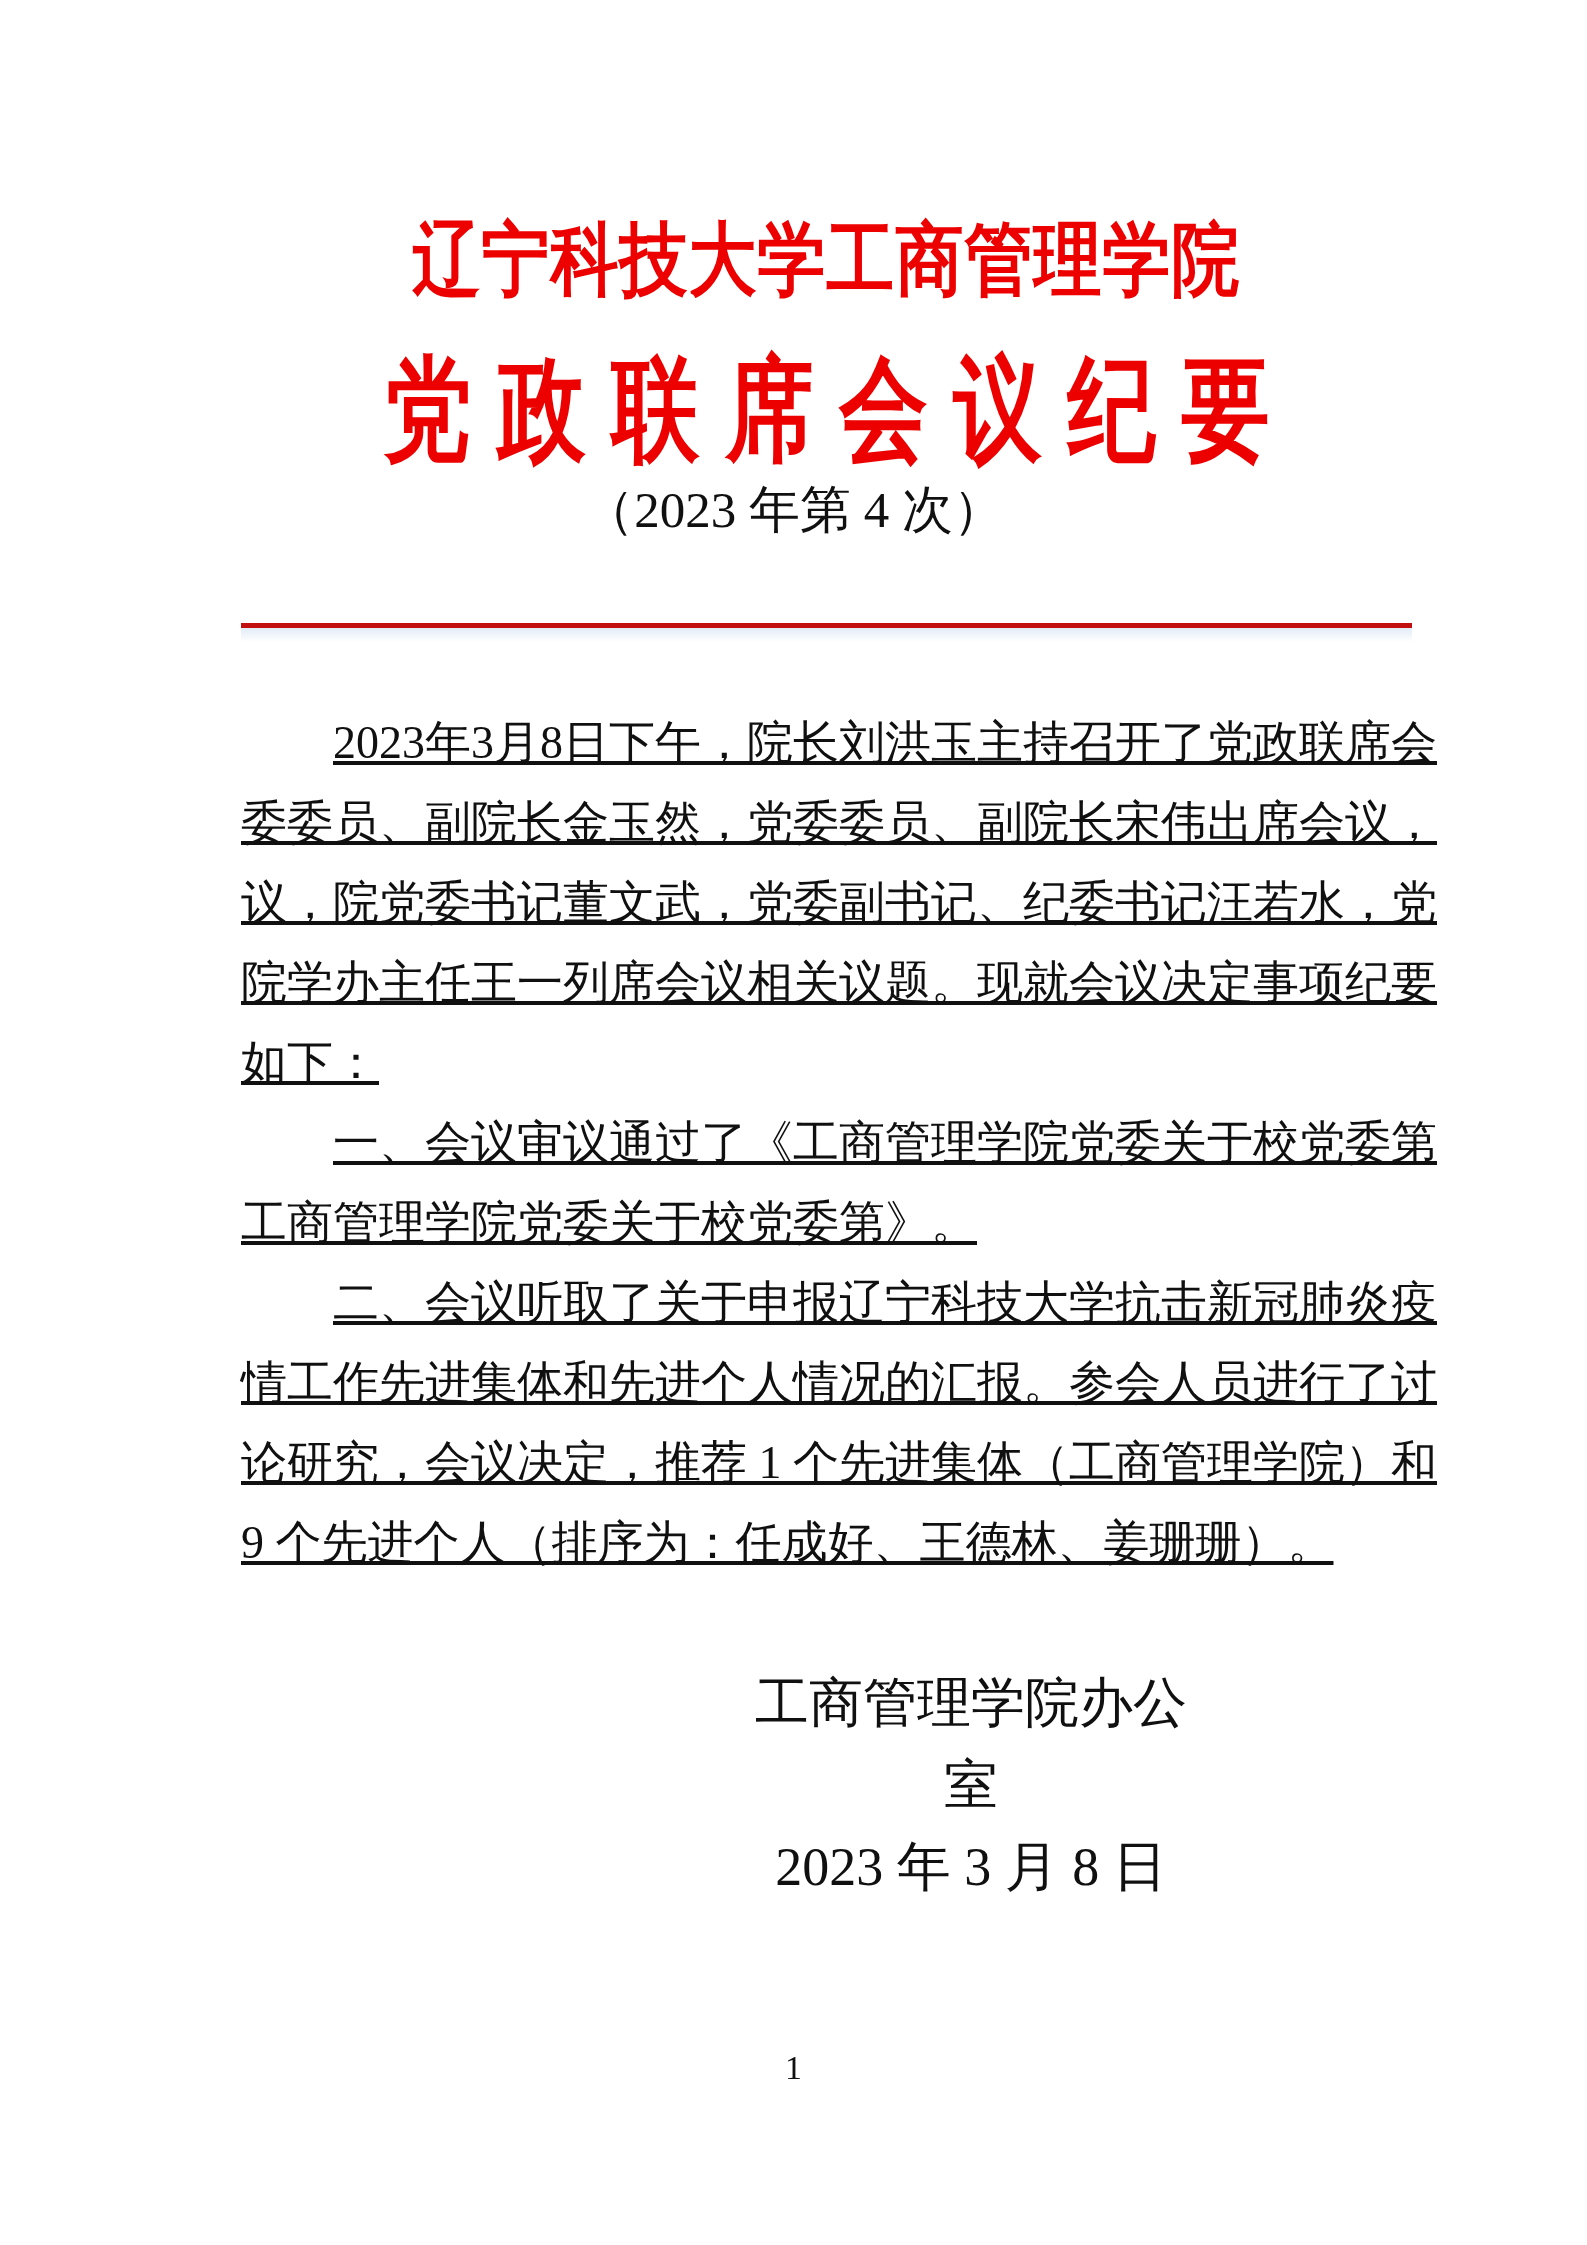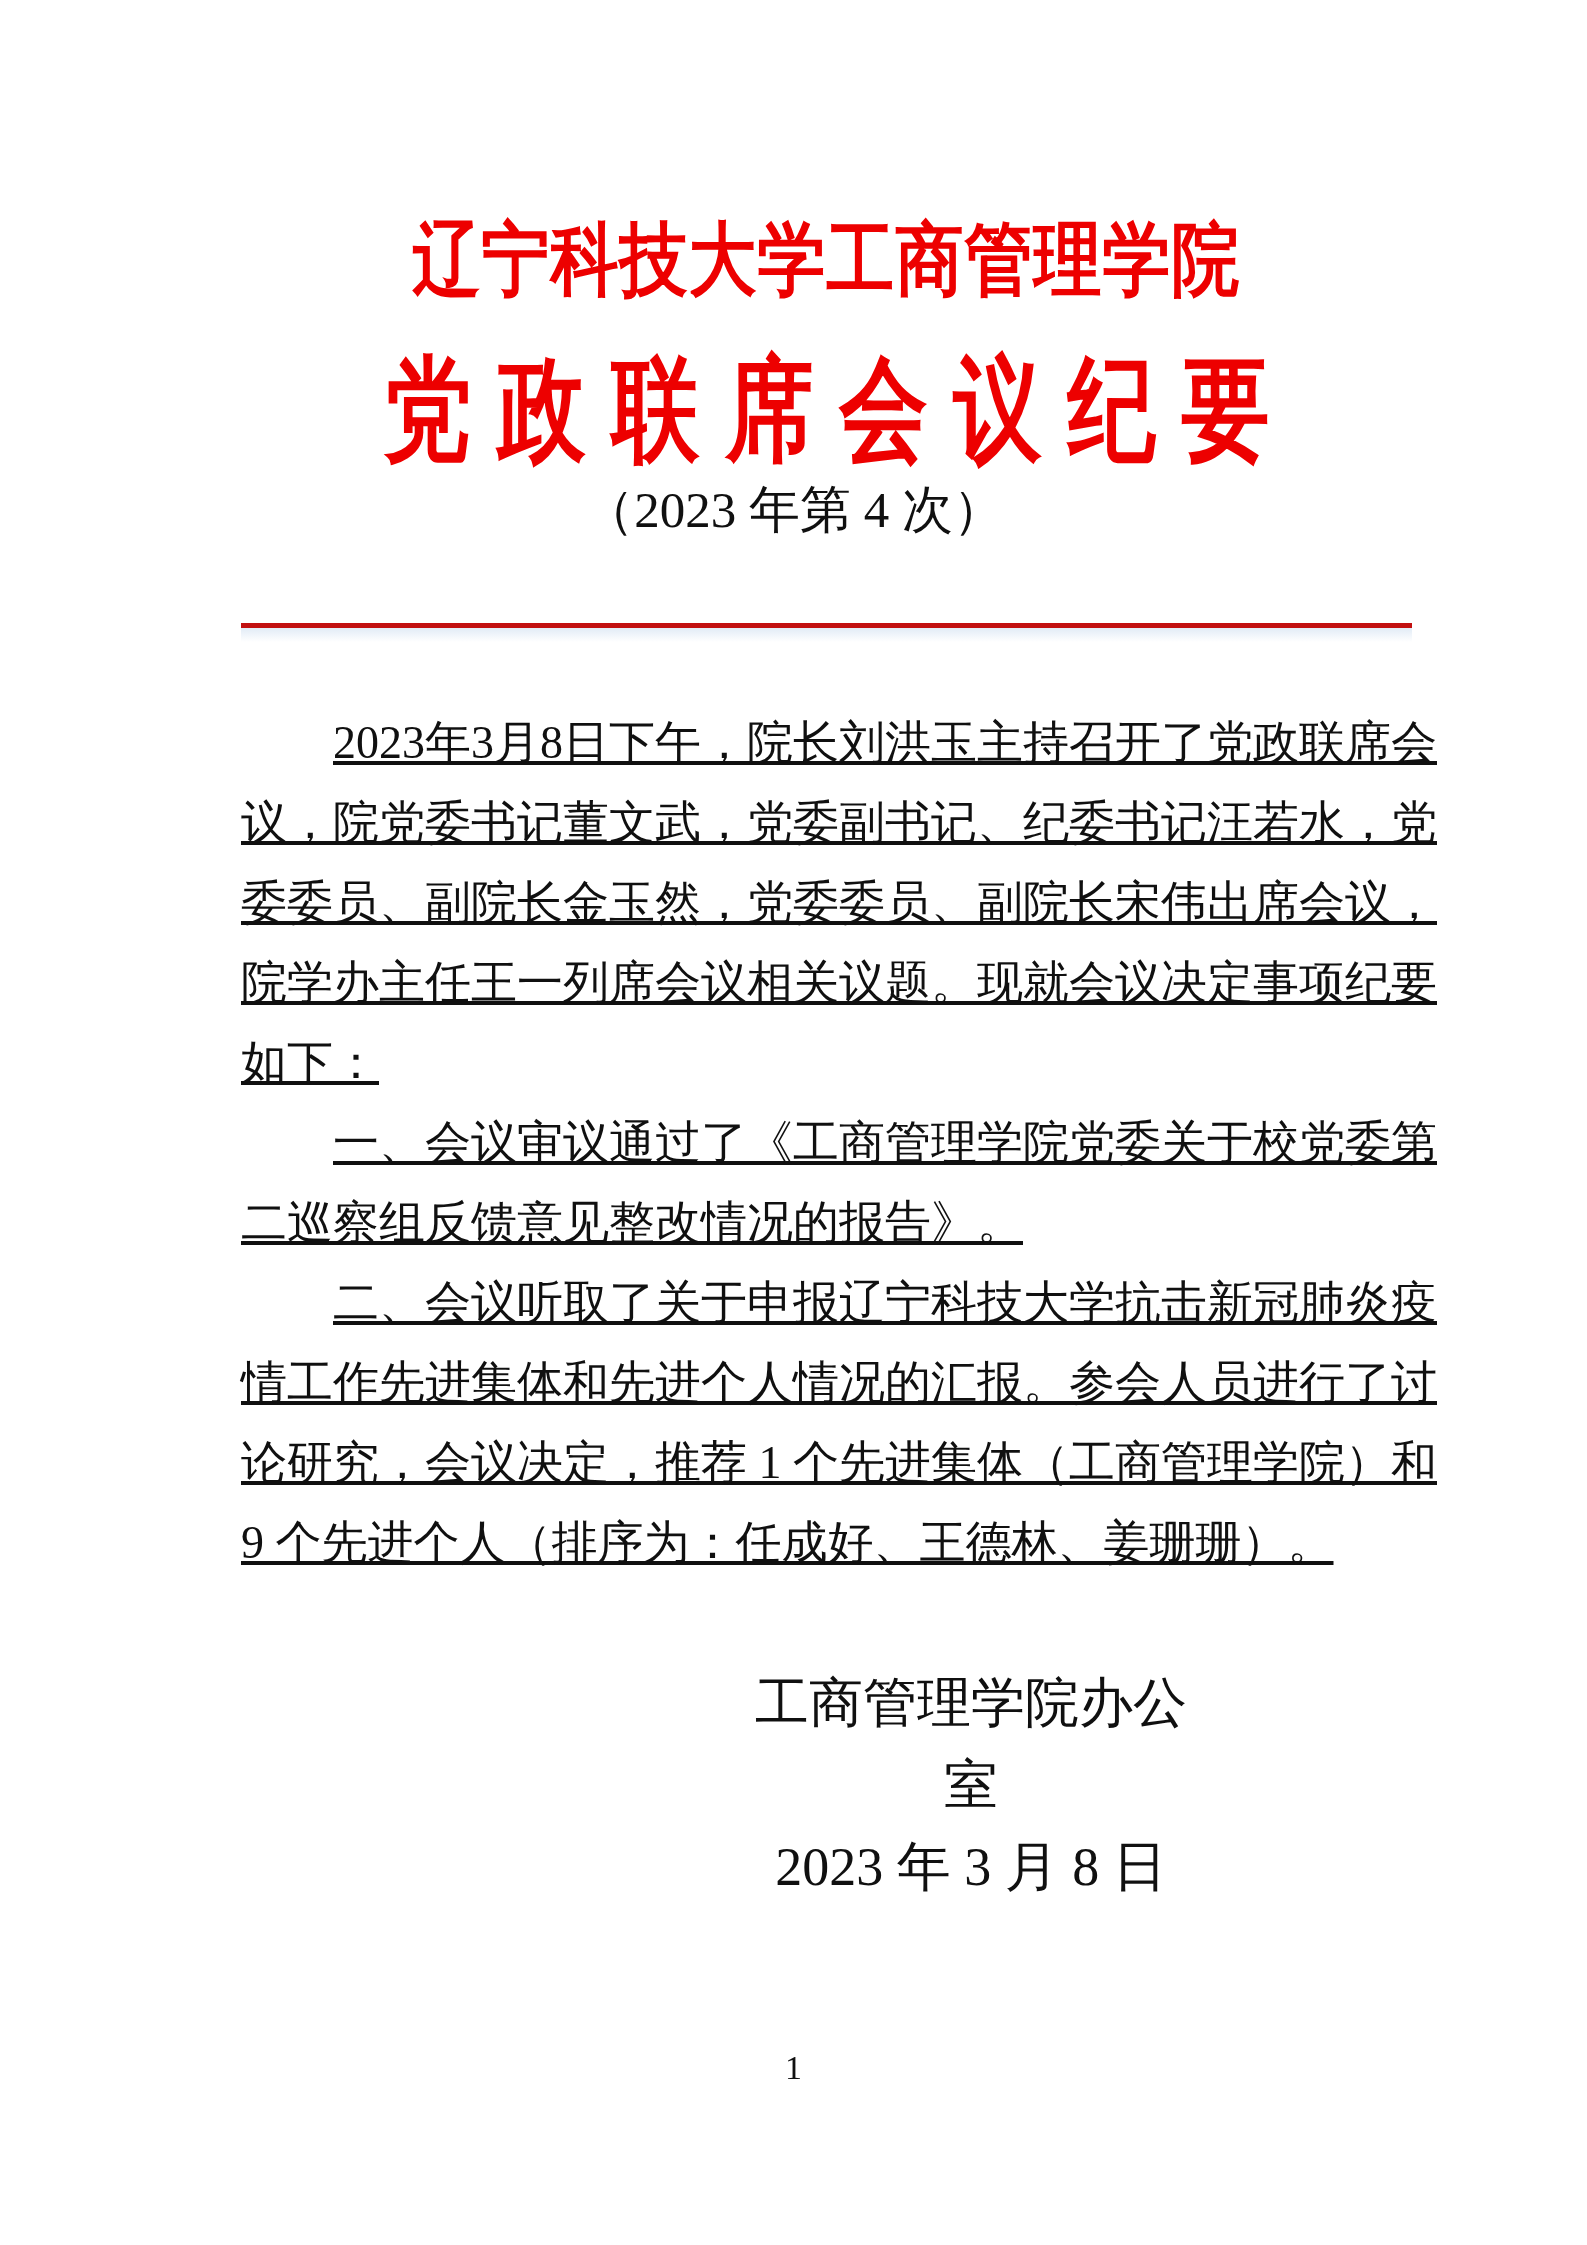--- a/index.html
+++ b/index.html
@@ -98,26 +98,26 @@
   <h1 class="title1">辽宁科技大学工商管理学院</h1>
   <h1 class="title2">党政联席会议纪要</h1>
 
   <div class="session">（2023 年第 4 次）</div>
 
   <div class="rule"></div>
   <div class="rule-shadow"></div>
 
   <div class="body-text">
     <div class="line indent">2023年3月8日下午，院长刘洪玉主持召开了党政联席会</div>
+    <div class="line">委委员、副院长金玉然，党委委员、副院长宋伟出席会议，</div>
     <div class="line">议，院党委书记董文武，党委副书记、纪委书记汪若水，党</div>
-    <div class="line">委委员、副院长金玉然，党委委员、副院长宋伟出席会议，</div>
     <div class="line">院学办主任王一列席会议相关议题。现就会议决定事项纪要</div>
     <div class="line end">如下：</div>
     <div class="line indent">一、会议审议通过了《工商管理学院党委关于校党委第</div>
-    <div class="line end">二巡察组反馈意见整改情况的报告》。</div>
+    <div class="line end">工商管理学院党委关于校党委第》。</div>
     <div class="line indent">二、会议听取了关于申报辽宁科技大学抗击新冠肺炎疫</div>
     <div class="line">情工作先进集体和先进个人情况的汇报。参会人员进行了讨</div>
     <div class="line">论研究，会议决定，推荐 1 个先进集体（工商管理学院）和</div>
     <div class="line end">9 个先进个人（排序为：任成好、王德林、姜珊珊）。</div>
   </div>
 
   <div class="signature">
     <div class="sig-org">工商管理学院办公室</div>
     <div class="sig-date">2023 年 3 月 8 日</div>
   </div>

